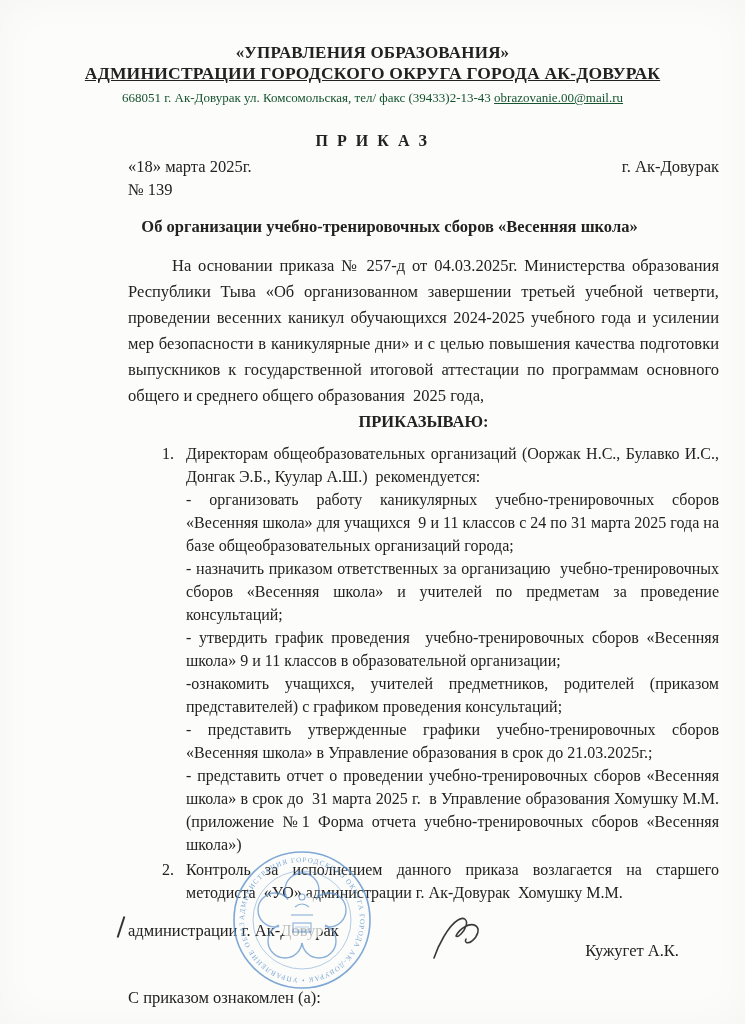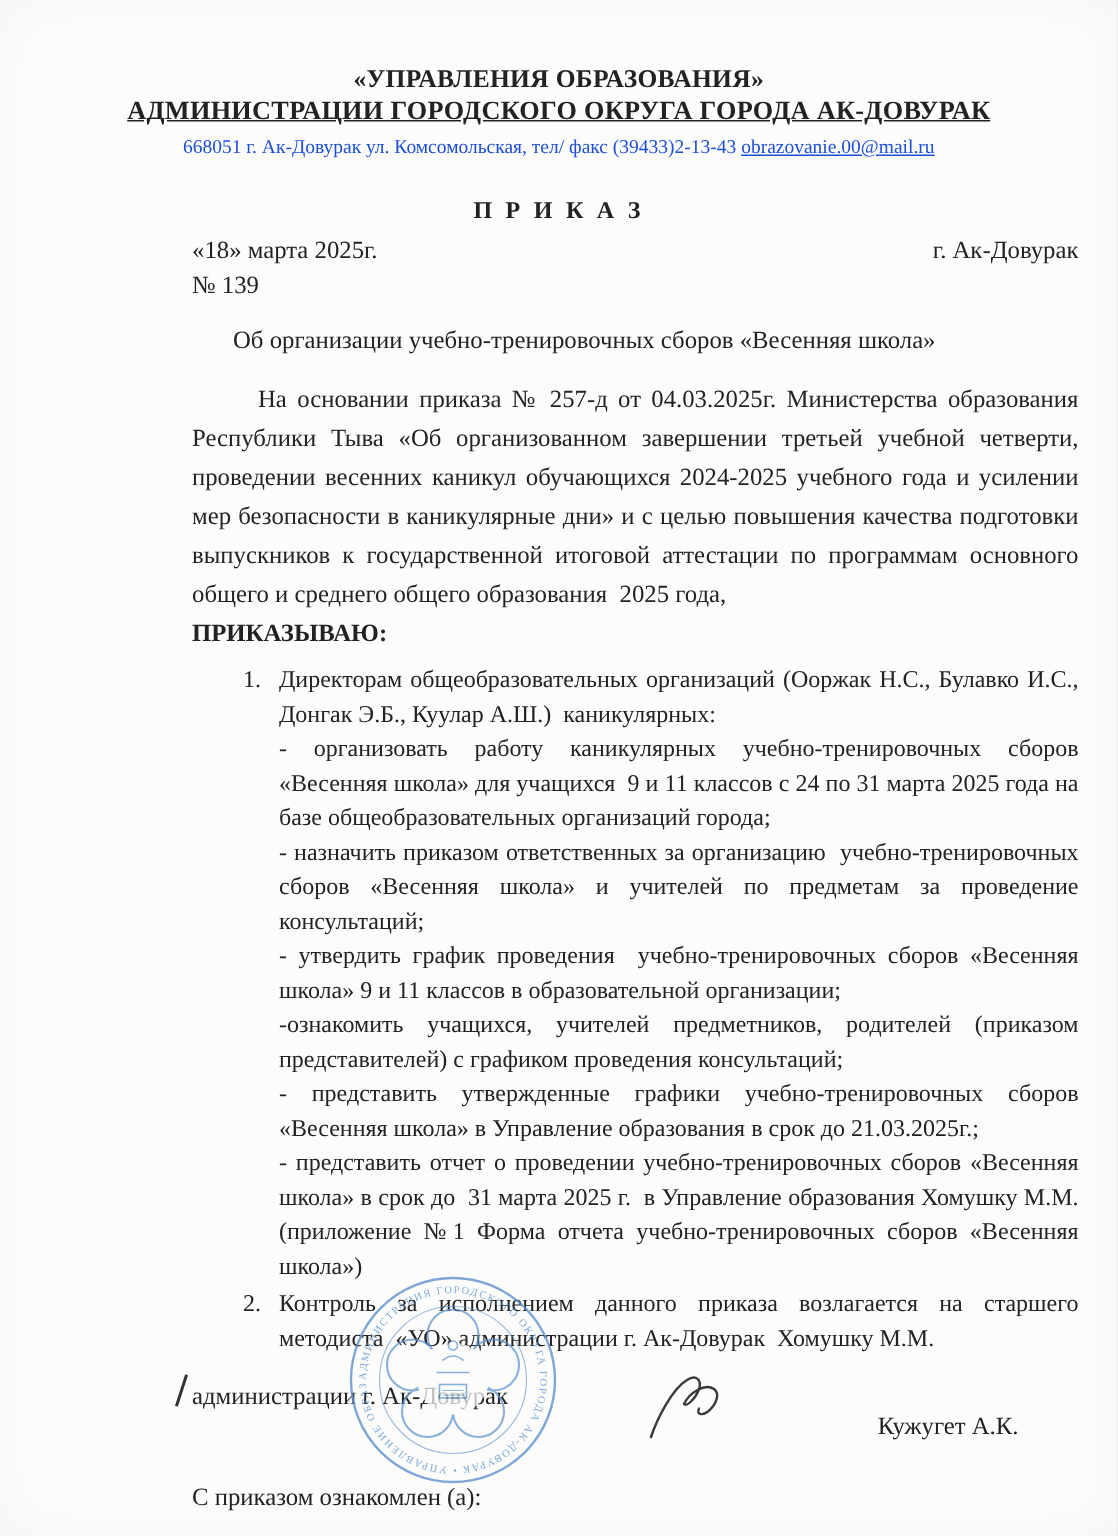--- a/index.html
+++ b/index.html
@@ -10,31 +10,31 @@
     background:#fcfcfa;
     font-family:"Liberation Serif","DejaVu Serif",serif;
     color:#222;
     overflow:hidden;
     box-shadow:inset 0 0 40px rgba(0,0,0,0.03);
   }
   
   .letterhead{ text-align:center; padding-top:42px; line-height:21px; }
   .org1{ font-weight:bold; font-size:17px; letter-spacing:.2px; }
   .org2{ font-weight:bold; font-size:17.5px; text-decoration:underline; letter-spacing:.2px; }
-  .addr{ font-size:13px; margin-top:3px; color:#1d4ed8; }
+  .addr{ font-size:13px; margin-top:3px; color:#14532d; }
   .addr .email{ text-decoration:underline; }
   
   .doc-type{ text-align:center; font-weight:bold; font-size:16px; letter-spacing:2.5px; margin-top:24px; }
   .block{ margin-left:128px; margin-right:26px; }
   .date-row{ display:flex; justify-content:space-between; font-size:16.5px; margin-top:7px;gap:32px; }
   .num-row{ font-size:16.5px; margin-top:3px; }
-  .subject{ text-align:center; font-weight:normal; font-size:16.5px; margin-top:17px; margin-left:60px; margin-right:26px; }
+  .subject{ text-align:center; font-weight:bold; font-size:16.5px; margin-top:17px; margin-left:60px; margin-right:26px; }
   
   .intro{ font-size:16.5px; line-height:26px; text-align:justify; text-indent:44px; margin-top:16px; white-space:pre-wrap; }
-  .resolve{ font-weight:bold; font-size:16.5px; line-height:26px; }
+  .resolve{ font-weight:bold; font-size:16.5px; line-height:26px;text-align:center; }
   .olist{ margin-top:7px; font-size:16px; line-height:23px; }
   .oitem{ display:flex; margin-top:2px; }
   .onum{ width:24px; margin-left:34px; flex:0 0 auto; }
   .obody{ flex:1 1 auto; min-width:0; }
   .just{ text-align:justify; white-space:pre-wrap; }
   
   .sig-area{ position:relative; margin-top:16px; }
   .sig-row{ display:flex; align-items:flex-start; font-size:16.5px; line-height:22px; }
   .sig-pos{ position:relative; }
   .sig-slash{ position:absolute; left:-8px; top:-4px; width:2px; height:22px; background:#333; transform:rotate(18deg); }
@@ -69,21 +69,21 @@
 
   <div class="block">
     <div class="intro">На основании приказа № 257-д от 04.03.2025г. Министерства образования Республики Тыва «Об организованном завершении третьей учебной четверти, проведении весенних каникул обучающихся 2024-2025 учебного года и усилении мер безопасности в каникулярные дни» и с целью повышения качества подготовки выпускников к государственной итоговой аттестации по программам основного общего и среднего общего образования  2025 года,</div>
     <div class="resolve">ПРИКАЗЫВАЮ:</div>
 
     <div class="olist">
 
       <div class="oitem">
         <div class="onum">1.</div>
         <div class="obody">
-          <div class="just">Директорам общеобразовательных организаций (Ооржак Н.С., Булавко И.С., Донгак Э.Б., Куулар А.Ш.)  каникулярных:</div>
+          <div class="just">Директорам общеобразовательных организаций (Ооржак Н.С., Булавко И.С., Донгак Э.Б., Куулар А.Ш.)  рекомендуется:</div>
           <div class="just">- организовать работу каникулярных учебно-тренировочных сборов «Весенняя школа» для учащихся  9 и 11 классов с 24 по 31 марта 2025 года на базе общеобразовательных организаций города;</div>
           <div class="just">- назначить приказом ответственных за организацию  учебно-тренировочных сборов «Весенняя школа» и учителей по предметам за проведение консультаций;</div>
           <div class="just">- утвердить график проведения  учебно-тренировочных сборов «Весенняя школа» 9 и 11 классов в образовательной организации;</div>
           <div class="just">-ознакомить учащихся, учителей предметников, родителей (приказом представителей) с графиком проведения консультаций;</div>
           <div class="just">- представить утвержденные графики учебно-тренировочных сборов «Весенняя школа» в Управление образования в срок до 21.03.2025г.;</div>
           <div class="just">- представить отчет о проведении учебно-тренировочных сборов «Весенняя школа» в срок до  31 марта 2025 г.  в Управление образования Хомушку М.М. (приложение №1 Форма отчета учебно-тренировочных сборов «Весенняя школа»)</div>
         </div>
       </div>
 
       <div class="oitem">

